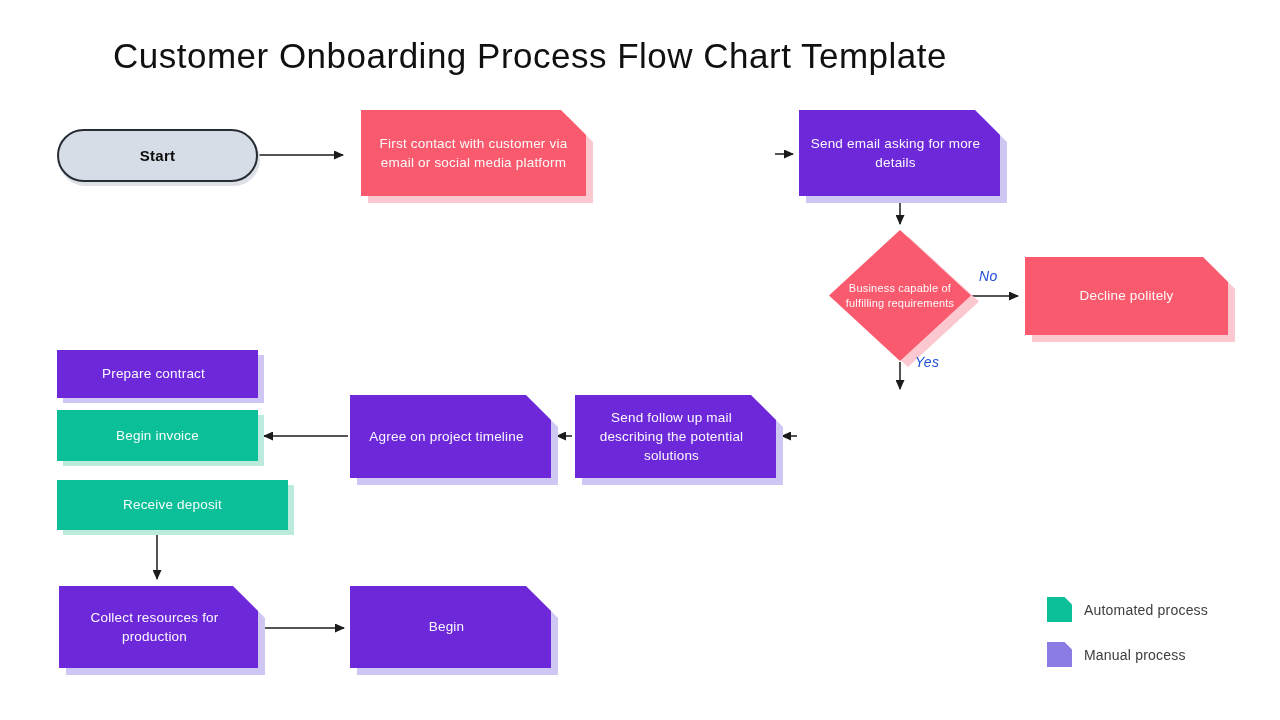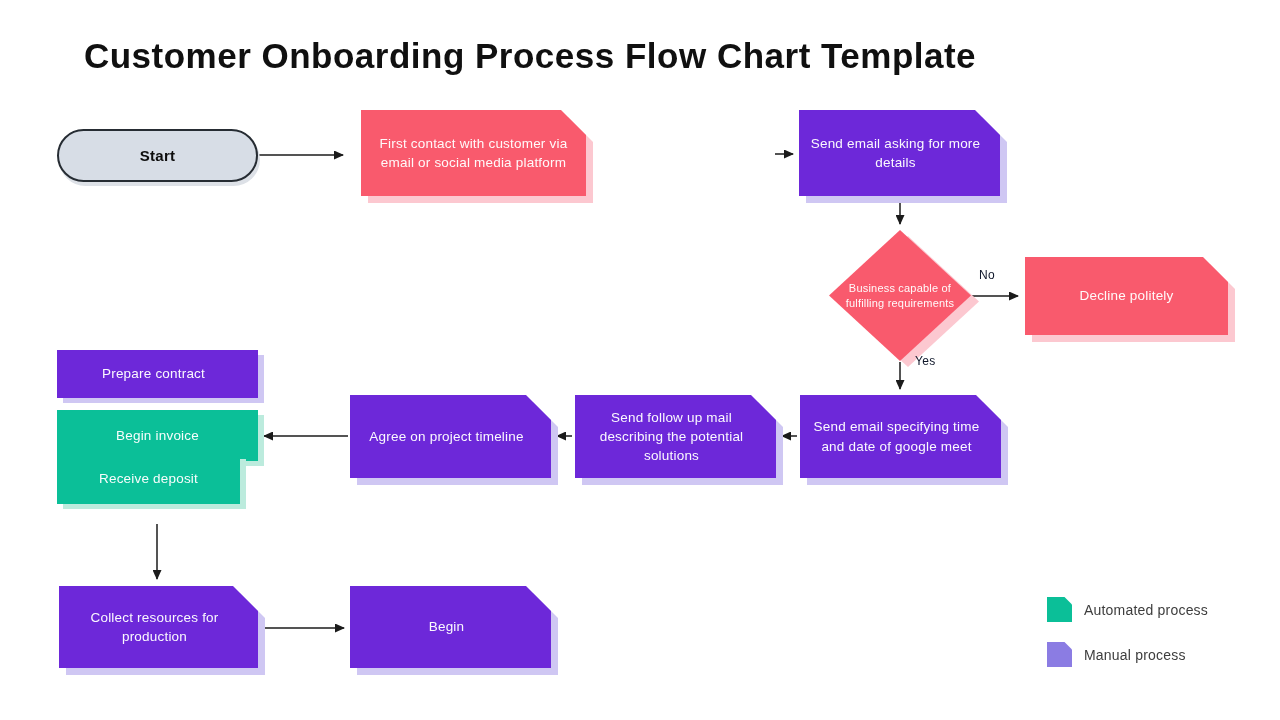--- a/index.html
+++ b/index.html
@@ -1,21 +1,21 @@
 <!DOCTYPE html>
 <html><head>
 <meta charset="utf-8">
 <style>
   html,body{margin:0;padding:0;background:#ffffff;}
   body{font-family:"Liberation Sans","DejaVu Sans",sans-serif;}
   #canvas{position:relative;width:1280px;height:720px;background:#ffffff;overflow:hidden;}
 
   .page-title{
     position:absolute;left:0;top:36px;width:1060px;text-align:center;
-    font-size:35px;font-weight:700;color:#101010;letter-spacing:.5px;
+    font-size:35px;font-weight:400;color:#101010;letter-spacing:.5px;
   }
 
   
   .node{position:absolute;}
   .node .shadow{position:absolute;left:0;top:0;width:100%;height:100%;transform:translate(7px,7px);}
   .node .face{
     position:absolute;left:0;top:0;width:100%;height:100%;
     display:flex;align-items:center;justify-content:center;text-align:center;
     color:rgba(255,255,255,.97);font-size:13.5px;line-height:1.42;
     padding:8px 16px;box-sizing:border-box;letter-spacing:.2px;
@@ -41,21 +41,21 @@
     position:absolute;background:#D7DDE6;border:2.5px solid #262C33;border-radius:27px;
     display:flex;align-items:center;justify-content:center;box-sizing:border-box;
     font-weight:700;font-size:15px;color:#0d0d0d;letter-spacing:.3px;
     box-shadow:2px 4px 0 #dde1e7;
   }
 
   
   svg.edges{position:absolute;left:0;top:0;pointer-events:none;}
   svg.edges line{stroke:#1b1b1b;stroke-width:1.5;}
 
-  .branch-label{position:absolute;font-size:12px;color:#0f172a;letter-spacing:.3px;}
+  .branch-label{position:absolute;font-size:14px;color:#1d4ed8;letter-spacing:.3px;font-style:italic;}
 
   
   .legend{position:absolute;left:1047px;top:597px;}
   .legend-row{display:flex;align-items:center;margin-bottom:20px;}
   .legend-swatch{width:25px;height:25px;margin-right:12px;
     clip-path:polygon(0 0,70% 0,100% 30%,100% 100%,0 100%);}
   .legend-swatch.auto{background:#0BBF98;}
   .legend-swatch.manual{background:#8B7CE3;}
   .legend-label{font-size:14px;color:#3d3d3d;letter-spacing:.2px;}
 </style>
@@ -114,26 +114,20 @@
   <div class="branch-label" style="left:979px;top:268px">No</div>
   <div class="branch-label" style="left:915px;top:354px">Yes</div>
 
   <div class="node chamfer c-alert" style="left:1025px;top:257px;width:203px;height:78px">
     <i class="shadow"></i>
     <div class="face">
       <span>Decline politely</span>
     </div>
   </div>
 
-  <div class="node chamfer c-manual" style="left:800px;top:395px;width:201px;height:83px">
-    <i class="shadow"></i>
-    <div class="face">
-      <span>Send email specifying time and date of google meet</span>
-    </div>
-  </div>
 
   <div class="node chamfer c-manual" style="left:575px;top:395px;width:201px;height:83px">
     <i class="shadow"></i>
     <div class="face">
       <span>Send follow up mail describing the potential solutions</span>
     </div>
   </div>
 
   <div class="node chamfer c-manual" style="left:350px;top:395px;width:201px;height:83px">
     <i class="shadow"></i>
@@ -149,21 +143,21 @@
     </div>
   </div>
 
   <div class="node small c-auto" style="left:57px;top:410px;width:201px;height:51px">
     <i class="shadow"></i>
     <div class="face">
       <span>Begin invoice</span>
     </div>
   </div>
 
-  <div class="node small c-auto" style="left:57px;top:454px;width:183px;height:50px">
+  <div class="node small c-auto" style="left:57px;top:480px;width:231px;height:50px">
     <i class="shadow"></i>
     <div class="face">
       <span>Receive deposit</span>
     </div>
   </div>
 
   <div class="node chamfer c-manual" style="left:59px;top:586px;width:199px;height:82px">
     <i class="shadow"></i>
     <div class="face">
       <span>Collect resources for production</span>

